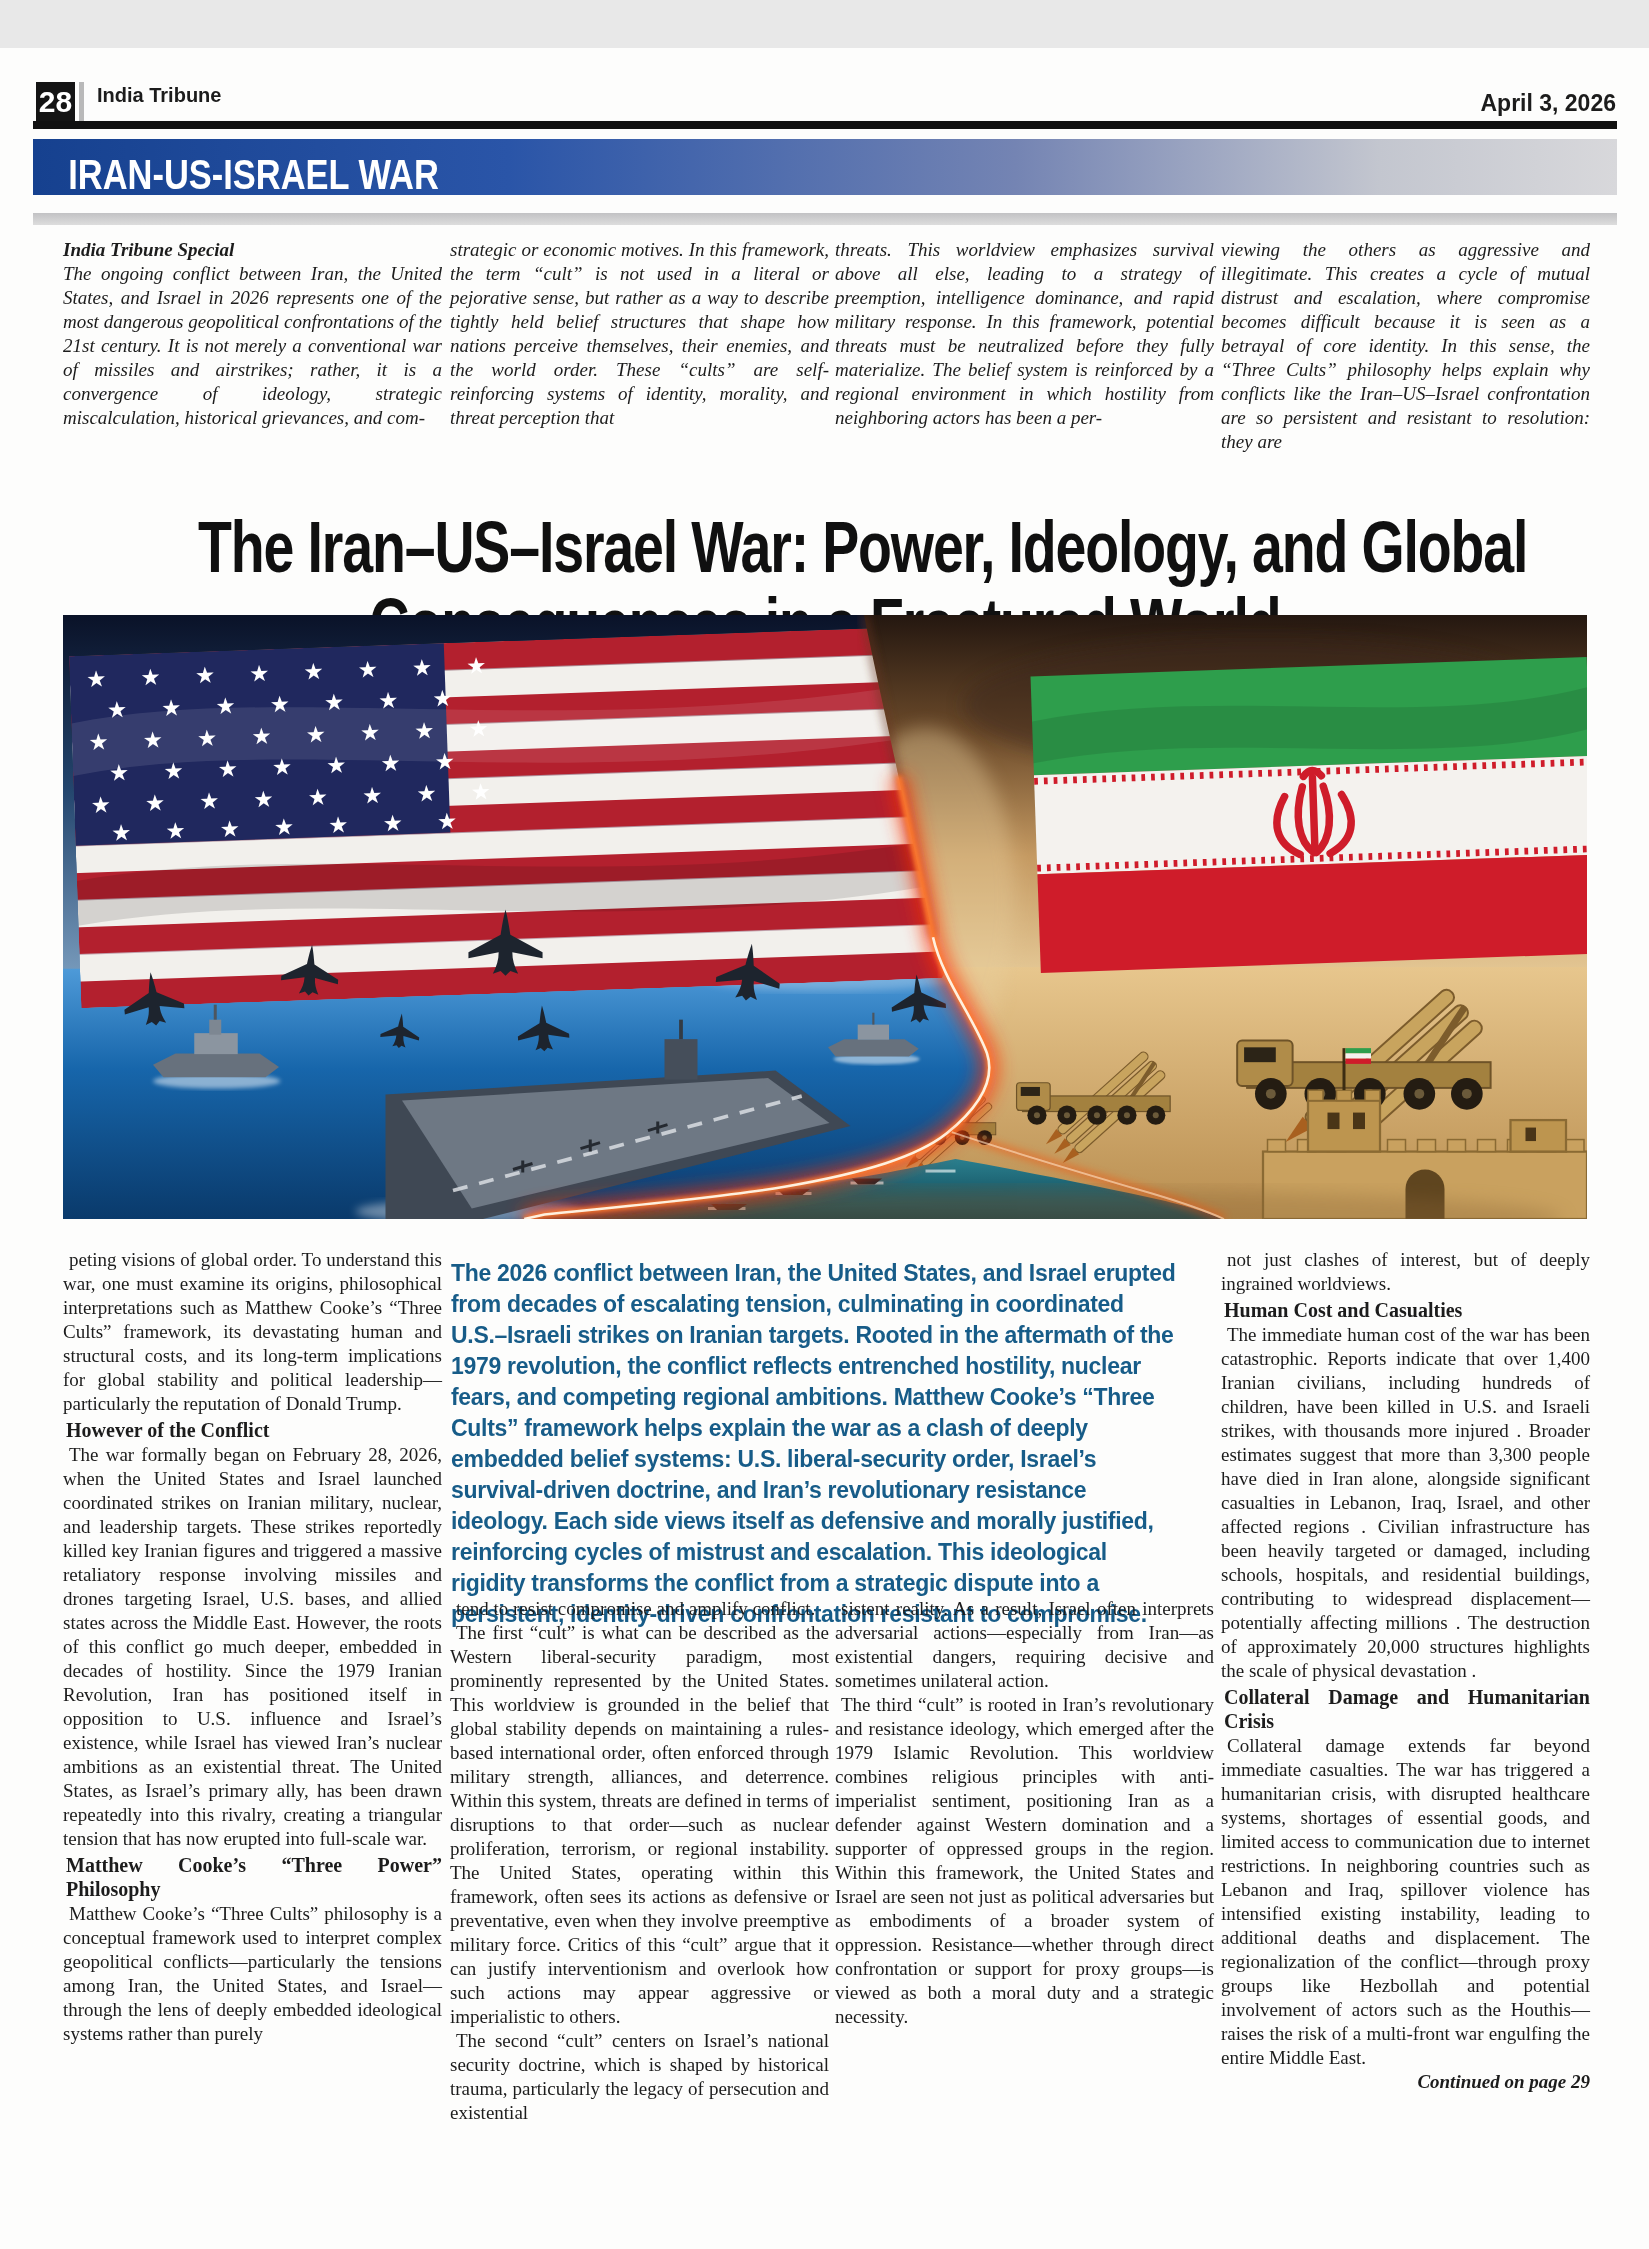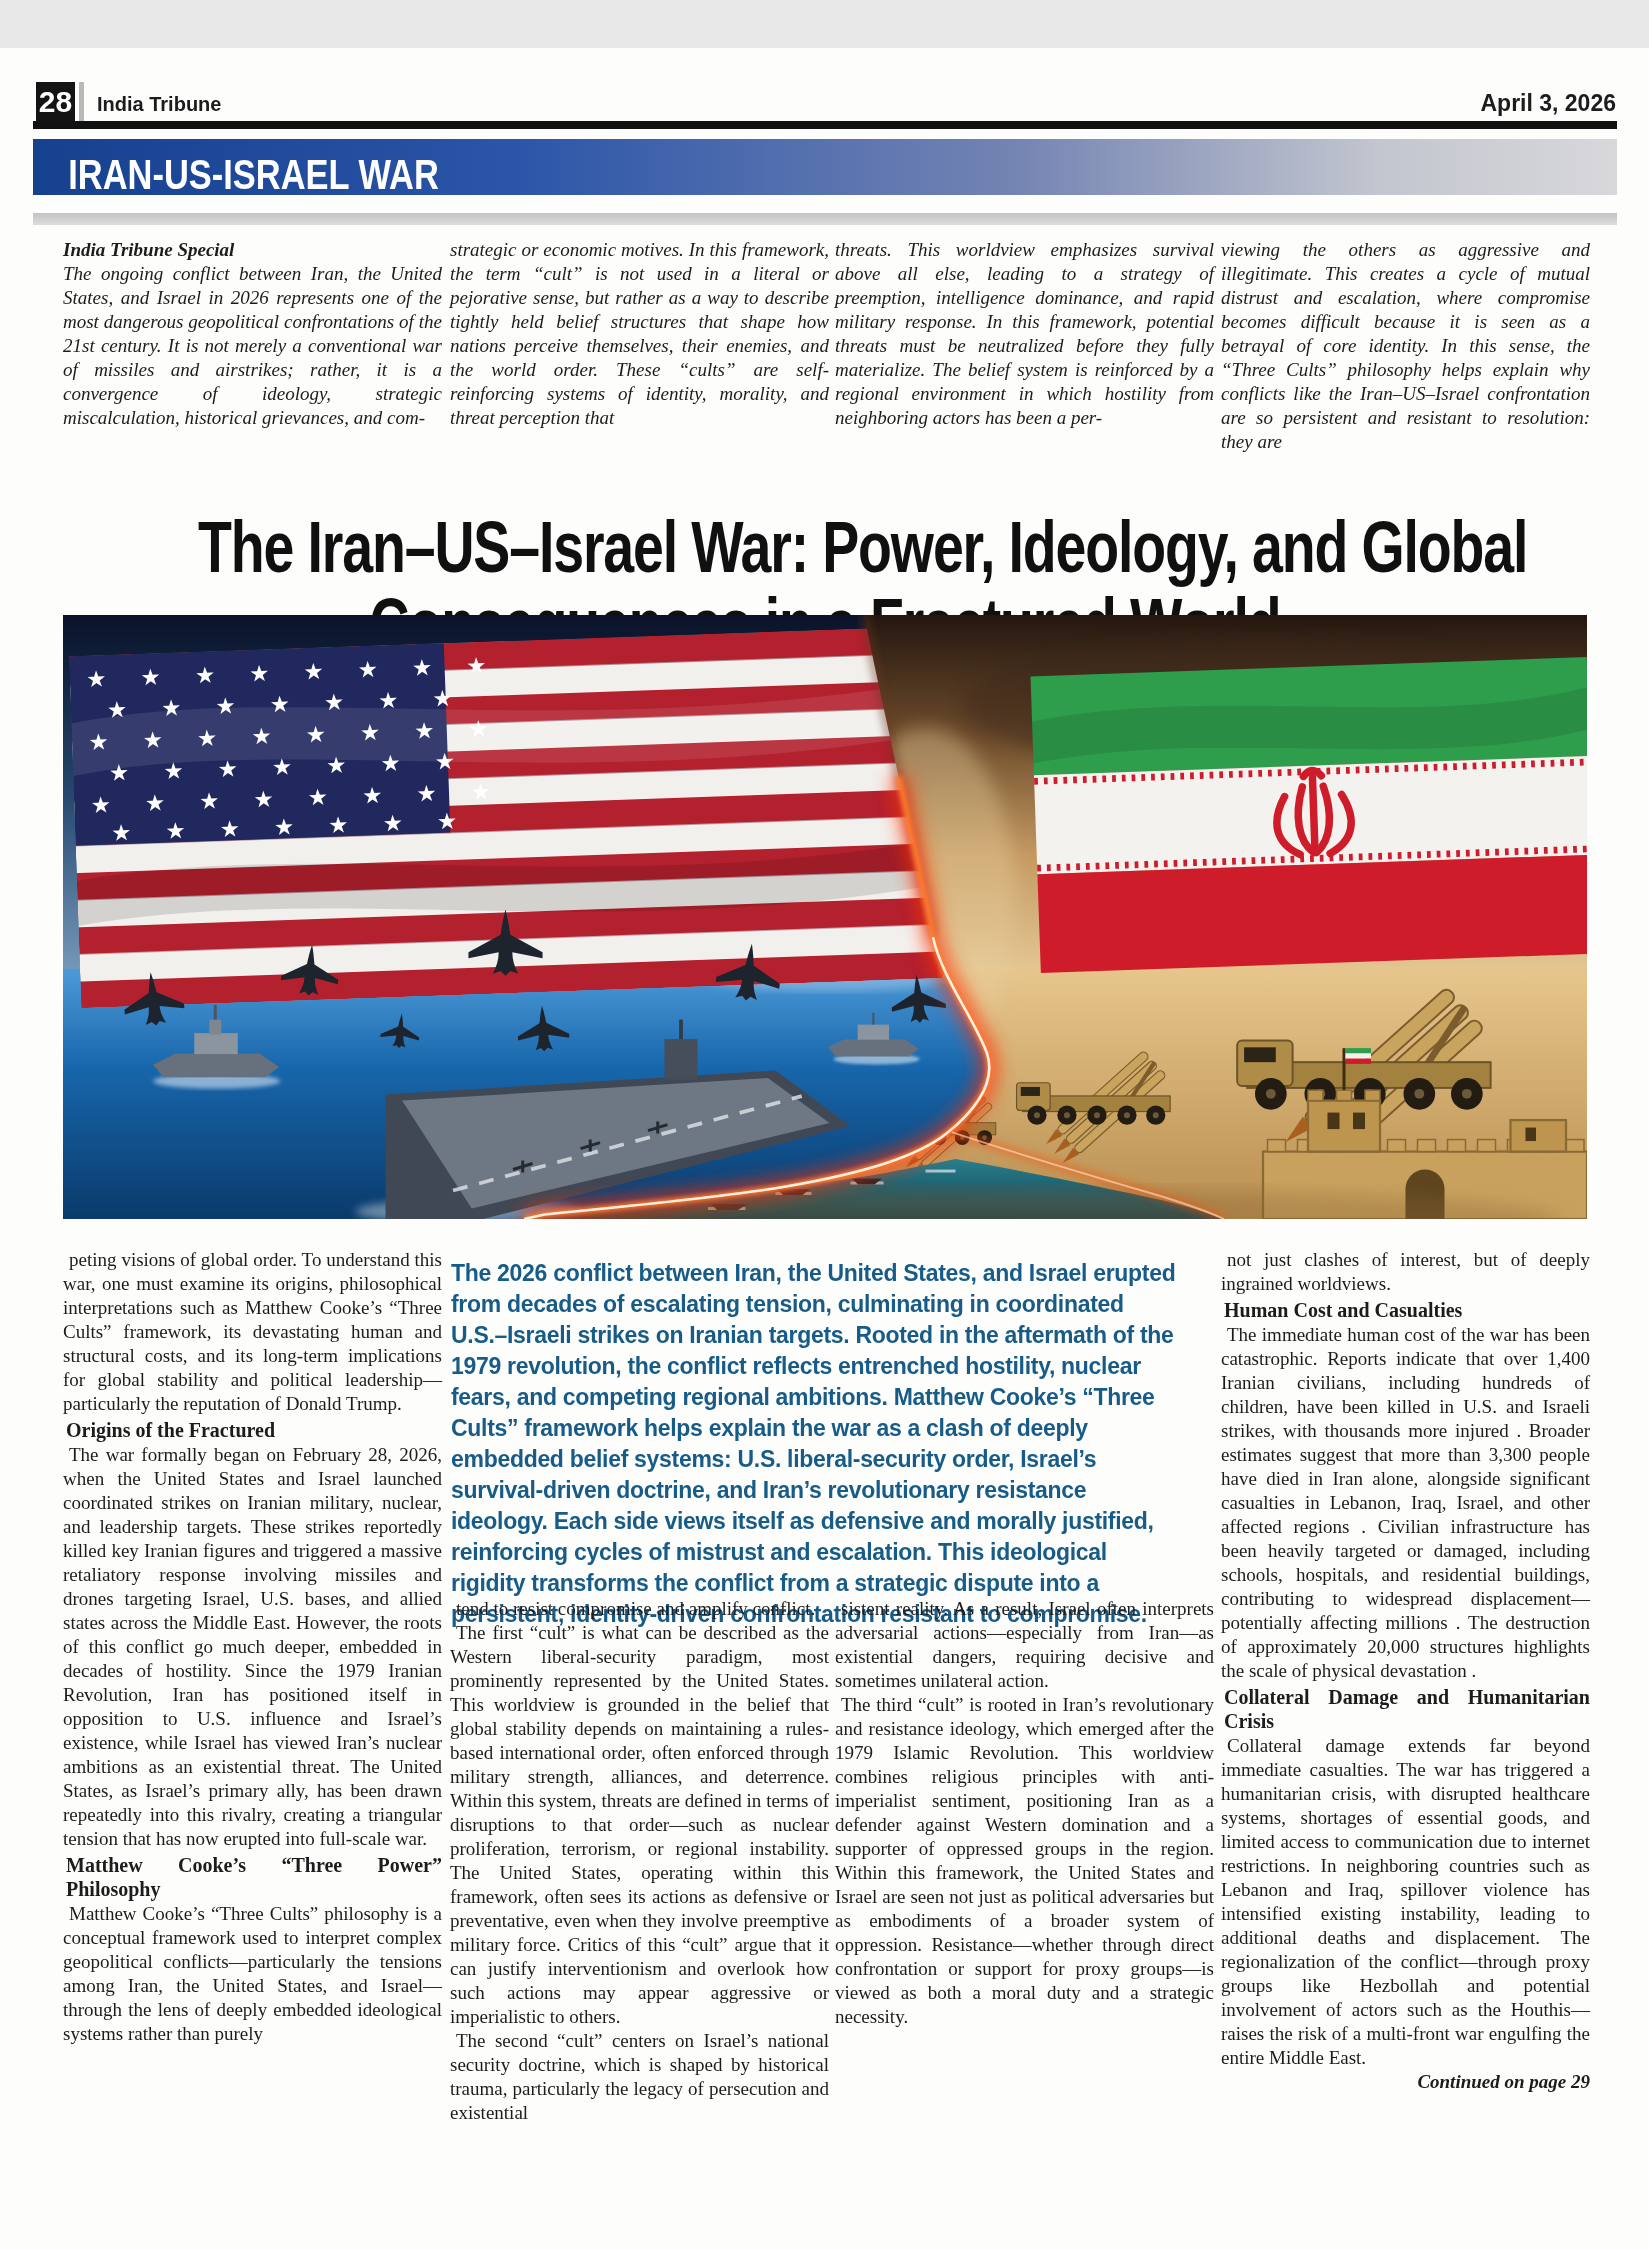--- a/index.html
+++ b/index.html
@@ -3,21 +3,21 @@
 <meta charset="utf-8">
 <style>
   html,body{margin:0;padding:0;background:#e8e8e8;}
   .page{position:relative;width:1650px;height:2250px;background:#fdfdfc;overflow:hidden;
         font-family:"Liberation Serif",serif;color:#1c1c1c;margin-top:48px;}
   
   .pageno{position:absolute;left:36px;top:34px;width:39px;height:39px;background:#141414;
           color:#fff;font-family:"Liberation Sans",sans-serif;font-weight:bold;font-size:30px;
           display:flex;align-items:center;justify-content:center;}
   .pageno-rule{position:absolute;left:79px;top:34px;width:5.2px;height:45px;background:#b9b9b9;}
-  .pub{position:absolute;left:97px;top:45px;font-family:"Liberation Sans",sans-serif;
+  .pub{position:absolute;left:97px;top:36px;font-family:"Liberation Sans",sans-serif;
        font-weight:bold;font-size:20px;}
   .date{position:absolute;right:34px;top:42px;font-family:"Liberation Sans",sans-serif;
         font-weight:bold;font-size:23px;}
   .rule{position:absolute;left:33px;right:33px;top:73px;height:7.5px;background:#111;}
   
   .banner{position:absolute;left:33px;top:91px;width:1584px;height:56px;
           background:linear-gradient(90deg,#16418f 0%,#2a55a8 30%,#7484b3 62%,#c3c6cf 85%,#d8d8db 100%);}
   .banner-label{display:inline-block;color:#fff;font-family:"Liberation Sans",sans-serif;
           font-weight:bold;font-size:42px;line-height:72px;padding-left:43px;letter-spacing:0;
           transform:scaleX(.82);transform-origin:left center;white-space:nowrap;}
@@ -308,21 +308,21 @@
         <path d="M1185 690 C1260 715 1360 745 1452 772 C1492 784 1526 796 1548 806" stroke="#ff4a10" stroke-width="8" opacity=".6" filter="url(#b6)"></path>
         <path d="M1185 690 C1260 715 1360 745 1452 772 C1492 784 1526 796 1548 806" stroke="#ffe2c2" stroke-width="2.5" opacity=".6"></path>
       </g>
     </svg>
   </figure>
 
   <div class="intro-box">The 2026 conflict between Iran, the United States, and Israel erupted from decades of escalating tension, culminating in coordinated U.S.–Israeli strikes on Iranian targets. Rooted in the aftermath of the 1979 revolution, the conflict reflects entrenched hostility, nuclear fears, and competing regional ambitions. Matthew Cooke’s “Three Cults” framework helps explain the war as a clash of deeply embedded belief systems: U.S. liberal-security order, Israel’s survival-driven doctrine, and Iran’s revolutionary resistance ideology. Each side views itself as defensive and morally justified, reinforcing cycles of mistrust and escalation. This ideological rigidity transforms the conflict from a strategic dispute into a persistent, identity-driven confrontation resistant to compromise.</div>
 
   <div class="art-col a1">
     <p>peting visions of global order. To understand this war, one must examine its origins, philosophical interpretations such as Matthew Cooke’s “Three Cults” framework, its devastating human and structural costs, and its long-term implications for global stability and political leadership—particularly the reputation of Donald Trump.</p>
-    <h3>Origins of the Fractured</h3>
+    <h3>However of the Conflict</h3>
     <p>The war formally began on February 28, 2026, when the United States and Israel launched coordinated strikes on Iranian military, nuclear, and leadership targets. These strikes reportedly killed key Iranian figures and triggered a massive retaliatory response involving missiles and drones targeting Israel, U.S. bases, and allied states across the Middle East. However, the roots of this conflict go much deeper, embedded in decades of hostility. Since the 1979 Iranian Revolution, Iran has positioned itself in opposition to U.S. influence and Israel’s existence, while Israel has viewed Iran’s nuclear ambitions as an existential threat. The United States, as Israel’s primary ally, has been drawn repeatedly into this rivalry, creating a triangular tension that has now erupted into full-scale war.</p>
     <h3>Matthew Cooke’s “Three Power” Philosophy</h3>
     <p>Matthew Cooke’s “Three Cults” philosophy is a conceptual framework used to interpret complex geopolitical conflicts—particularly the tensions among Iran, the United States, and Israel—through the lens of deeply embedded ideological systems rather than purely</p>
   </div>
 
   <div class="art-col a2">
     <p>tend to resist compromise and amplify conflict.</p>
     <p>The first “cult” is what can be described as the Western liberal-security paradigm, most prominently represented by the United States. This worldview is grounded in the belief that global stability depends on maintaining a rules-based international order, often enforced through military strength, alliances, and deterrence. Within this system, threats are defined in terms of disruptions to that order—such as nuclear proliferation, terrorism, or regional instability. The United States, operating within this framework, often sees its actions as defensive or preventative, even when they involve preemptive military force. Critics of this “cult” argue that it can justify interventionism and overlook how such actions may appear aggressive or imperialistic to others.</p>
     <p>The second “cult” centers on Israel’s national security doctrine, which is shaped by historical trauma, particularly the legacy of persecution and existential</p>
   </div>

